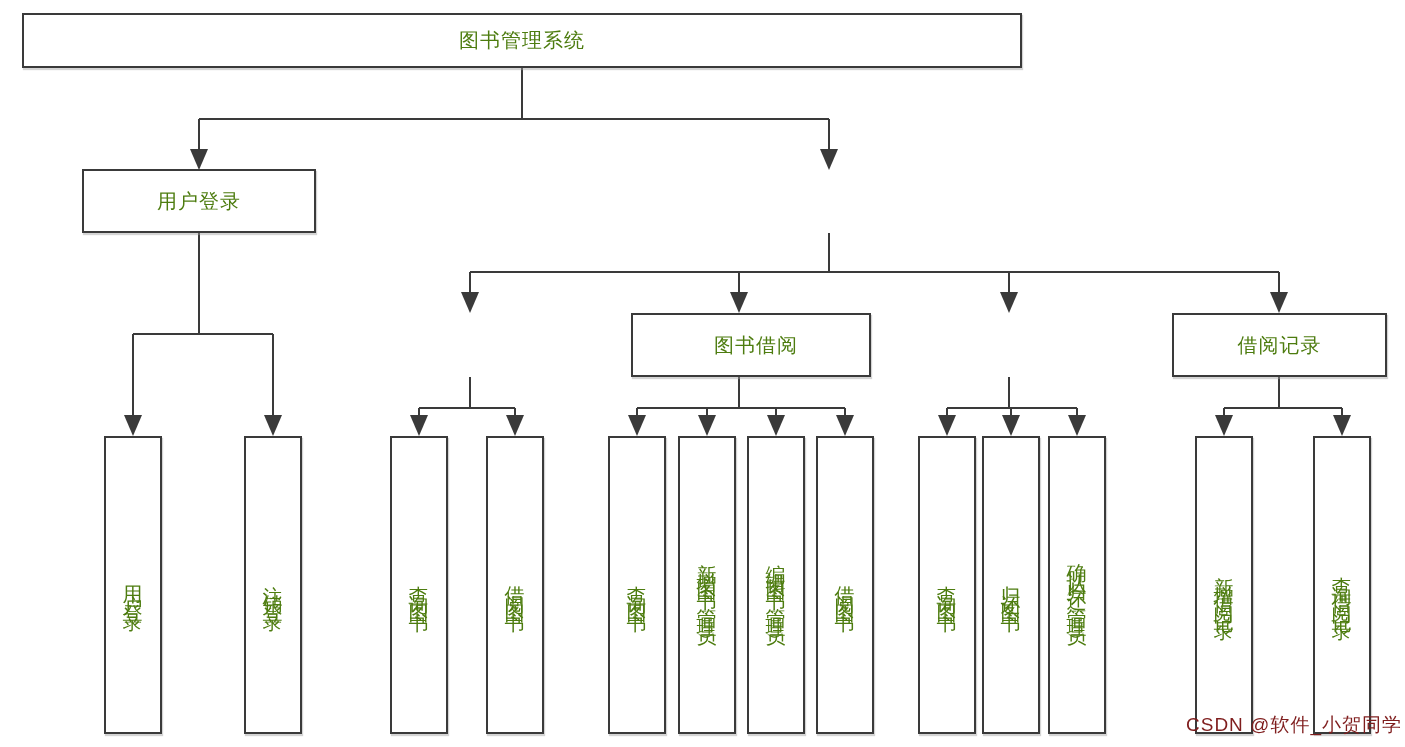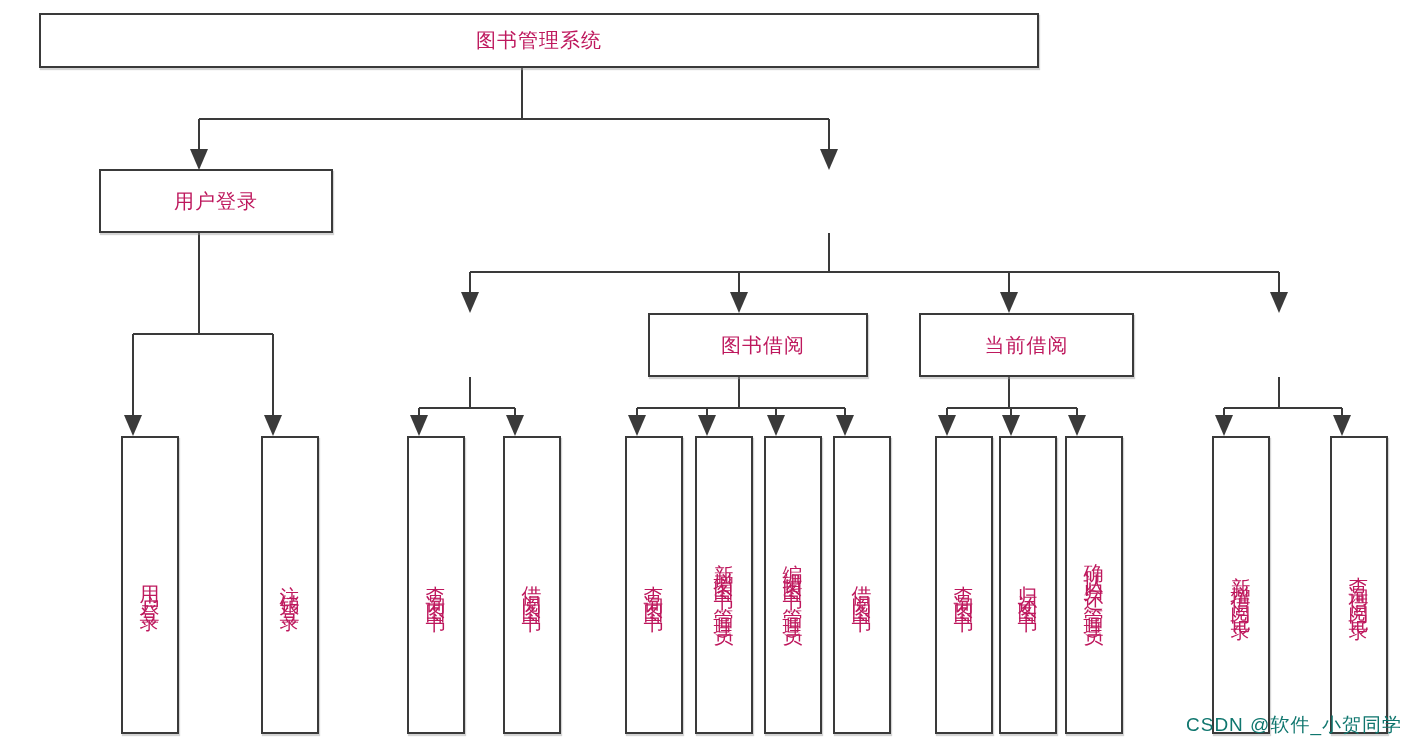--- a/index.html
+++ b/index.html
@@ -19,27 +19,26 @@
     position: absolute;
     left: 0;
     top: 0;
     z-index: 1;
   }
   .box {
     position: absolute;
     box-sizing: border-box;
     background: #ffffff;
     border: 2px solid #3a3a3a;
-    color: #be185d;
+    color: #4d7c0f;
     display: flex;
     align-items: center;
     justify-content: center;
     z-index: 2;
     box-shadow: 1px 2px 1px rgba(160,160,160,0.45);
-    margin-left: 17px;
   }
   .hbox {
     font-size: 20px;
     letter-spacing: 1px;
   }
   .root-box {
     left: 22px; top: 13px; width: 1000px; height: 55px;
   }
   .l2 { top: 169px; height: 64px; }
   .l3 { top: 313px; height: 64px; }
@@ -50,21 +49,21 @@
     font-size: 20px;
     letter-spacing: 9px;
     line-height: 1;
     padding-top: 6px;
   }
   .watermark {
     position: absolute;
     left: 1186px;
     top: 712px;
     font-size: 19px;
-    color: #0f766e;
+    color: #7f1d1d;
     letter-spacing: 1px;
     z-index: 3;
     white-space: nowrap;
   }
 </style>
 </head>
 <body>
 
 <div class="stage">
 
@@ -131,22 +130,22 @@
       <polygon points="1068,415 1086,415 1077,436"></polygon>
       <polygon points="1215,415 1233,415 1224,436"></polygon>
       <polygon points="1333,415 1351,415 1342,436"></polygon>
     </g>
   </svg>
 
   <div class="box hbox root-box">图书管理系统</div>
 
   <div class="box hbox l2" style="left:82px;width:234px;">用户登录</div>
 
-  <div class="box hbox l3" style="left:631px;width:220px;padding-left:10px;">图书借阅</div>
-  <div class="box hbox l3" style="left:902px;width:215px;">当前借阅</div>
+  <div class="box hbox l3" style="left:631px;width:240px;padding-left:10px;">图书借阅</div>
+  <div class="box hbox l3" style="left:1172px;width:215px;">借阅记录</div>
 
   <div class="box vbox" style="left:104px;">用户登录</div>
   <div class="box vbox" style="left:244px;">注销登录</div>
 
   <div class="box vbox" style="left:390px;">查询图书</div>
   <div class="box vbox" style="left:486px;">借阅图书</div>
 
   <div class="box vbox" style="left:608px;">查询图书</div>
   <div class="box vbox" style="left:678px;">新增图书（管理员）</div>
   <div class="box vbox" style="left:747px;">编辑图书（管理员）</div>

